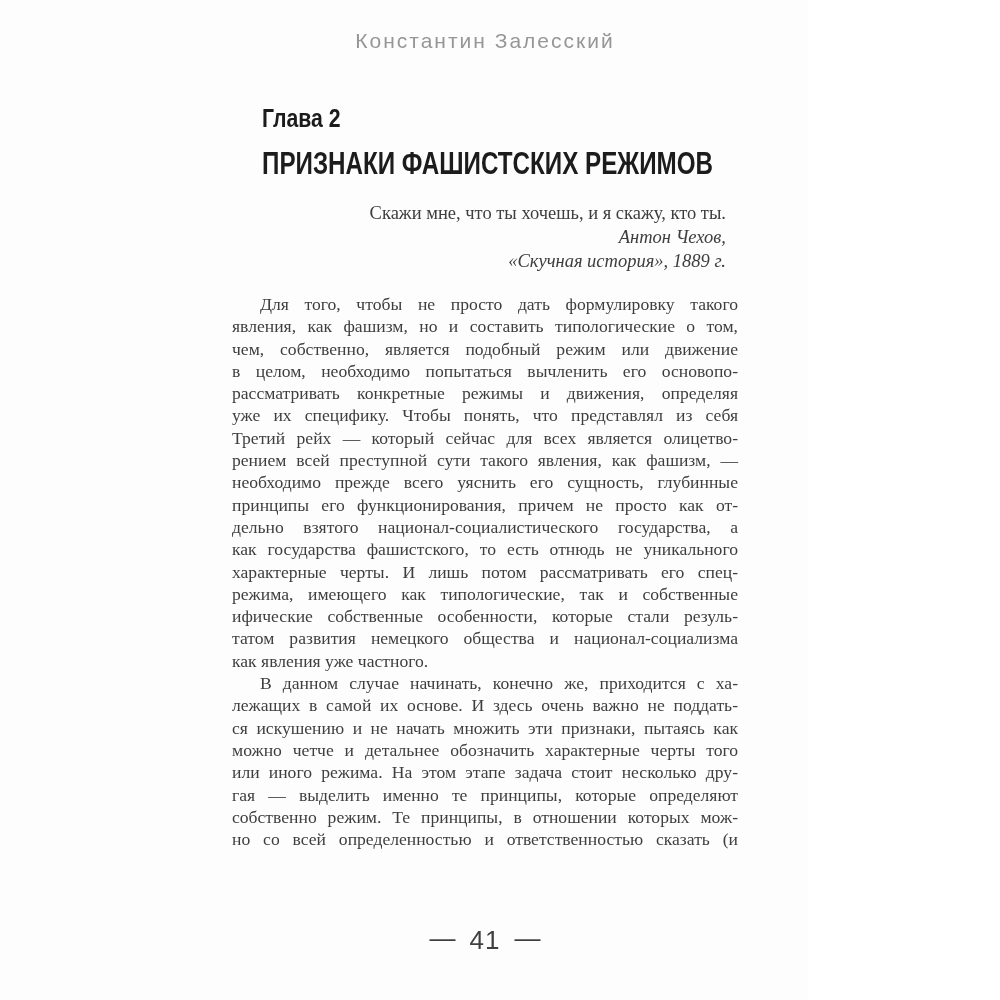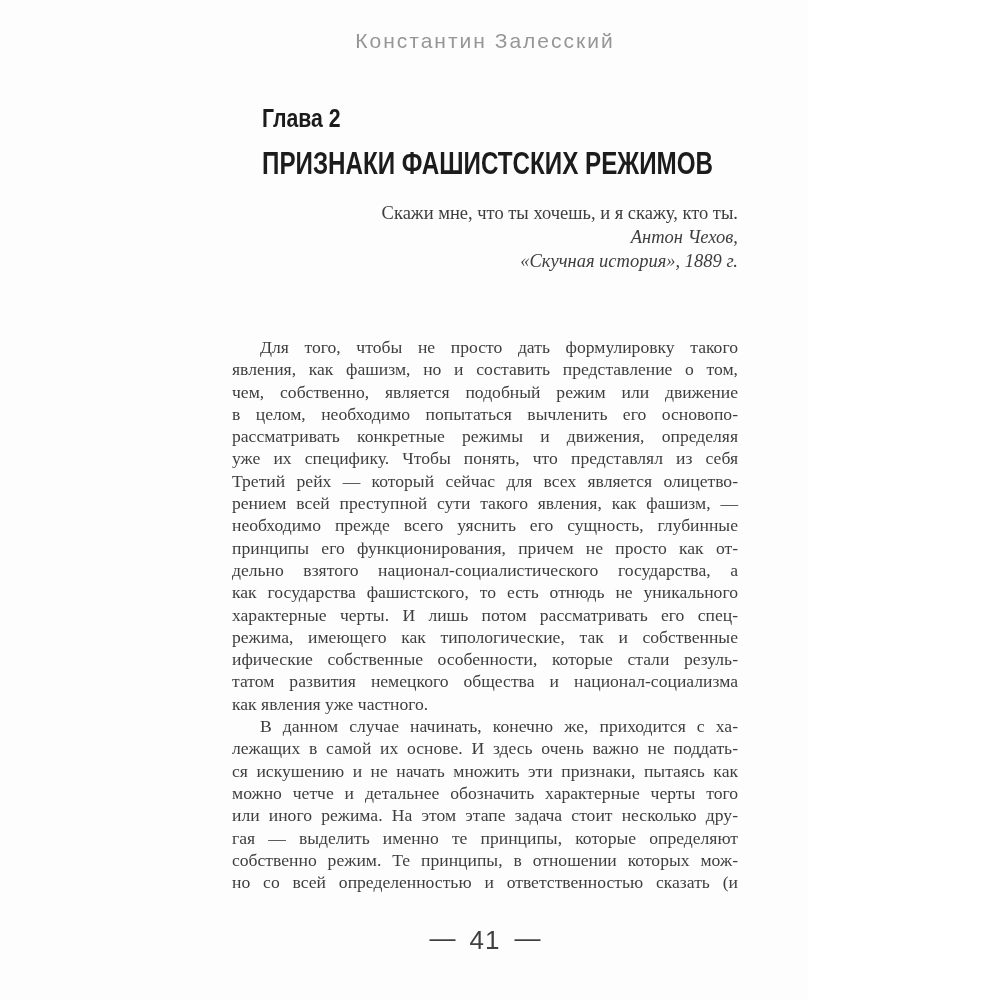--- a/index.html
+++ b/index.html
@@ -49,40 +49,39 @@
     font-size: 31px;
     line-height: 31px;
     color: #1c1c1c;
     transform: scaleX(0.78);
     transform-origin: left top;
     white-space: nowrap;
   }
   .epigraph {
     position: absolute;
     top: 201px;
-    left: 232px;
+    left: 220px;
     width: 506px;
     text-align: right;
     font-size: 18.5px;
     line-height: 24px;
     color: #3e3e3e;
   }
   .epigraph .ep-author,
   .epigraph .ep-source {
     font-style: italic;
   }
   .body-text {
     position: absolute;
     top: 293px;
     left: 232px;
     width: 506px;
     font-size: 17.6px;
     line-height: 22.3px;
     color: #3e3e3e;
-    margin-top: 43px;
   }
   .body-text .line {
     text-align: justify;
     text-align-last: justify;
   }
   .body-text .line-first {
     text-indent: 28px;
   }
   .body-text .line-end {
     text-align: left;
@@ -121,21 +120,21 @@
 
   <div class="epigraph">
     <div class="ep-quote">Скажи мне, что ты хочешь, и я скажу, кто ты.</div>
     <div class="ep-author">Антон Чехов,</div>
     <div class="ep-source">«Скучная история», 1889 г.</div>
   </div>
 
   <div class="body-text">
       <div>
         <div class="line line-first">Для того, чтобы не просто дать формулировку такого</div>
-        <div class="line">явления, как фашизм, но и составить представление о том,</div>
+        <div class="line">явления, как фашизм, но и составить типологические о том,</div>
         <div class="line">чем, собственно, является подобный режим или движение</div>
         <div class="line">в целом, необходимо попытаться вычленить его основопо-</div>
         <div class="line">рассматривать конкретные режимы и движения, определяя</div>
         <div class="line">уже их специфику. Чтобы понять, что представлял из себя</div>
         <div class="line">Третий рейх — который сейчас для всех является олицетво-</div>
         <div class="line">рением всей преступной сути такого явления, как фашизм, —</div>
         <div class="line">необходимо прежде всего уяснить его сущность, глубинные</div>
         <div class="line">принципы его функционирования, причем не просто как от-</div>
         <div class="line">дельно взятого национал-социалистического государства, а</div>
         <div class="line">как государства фашистского, то есть отнюдь не уникального</div>

